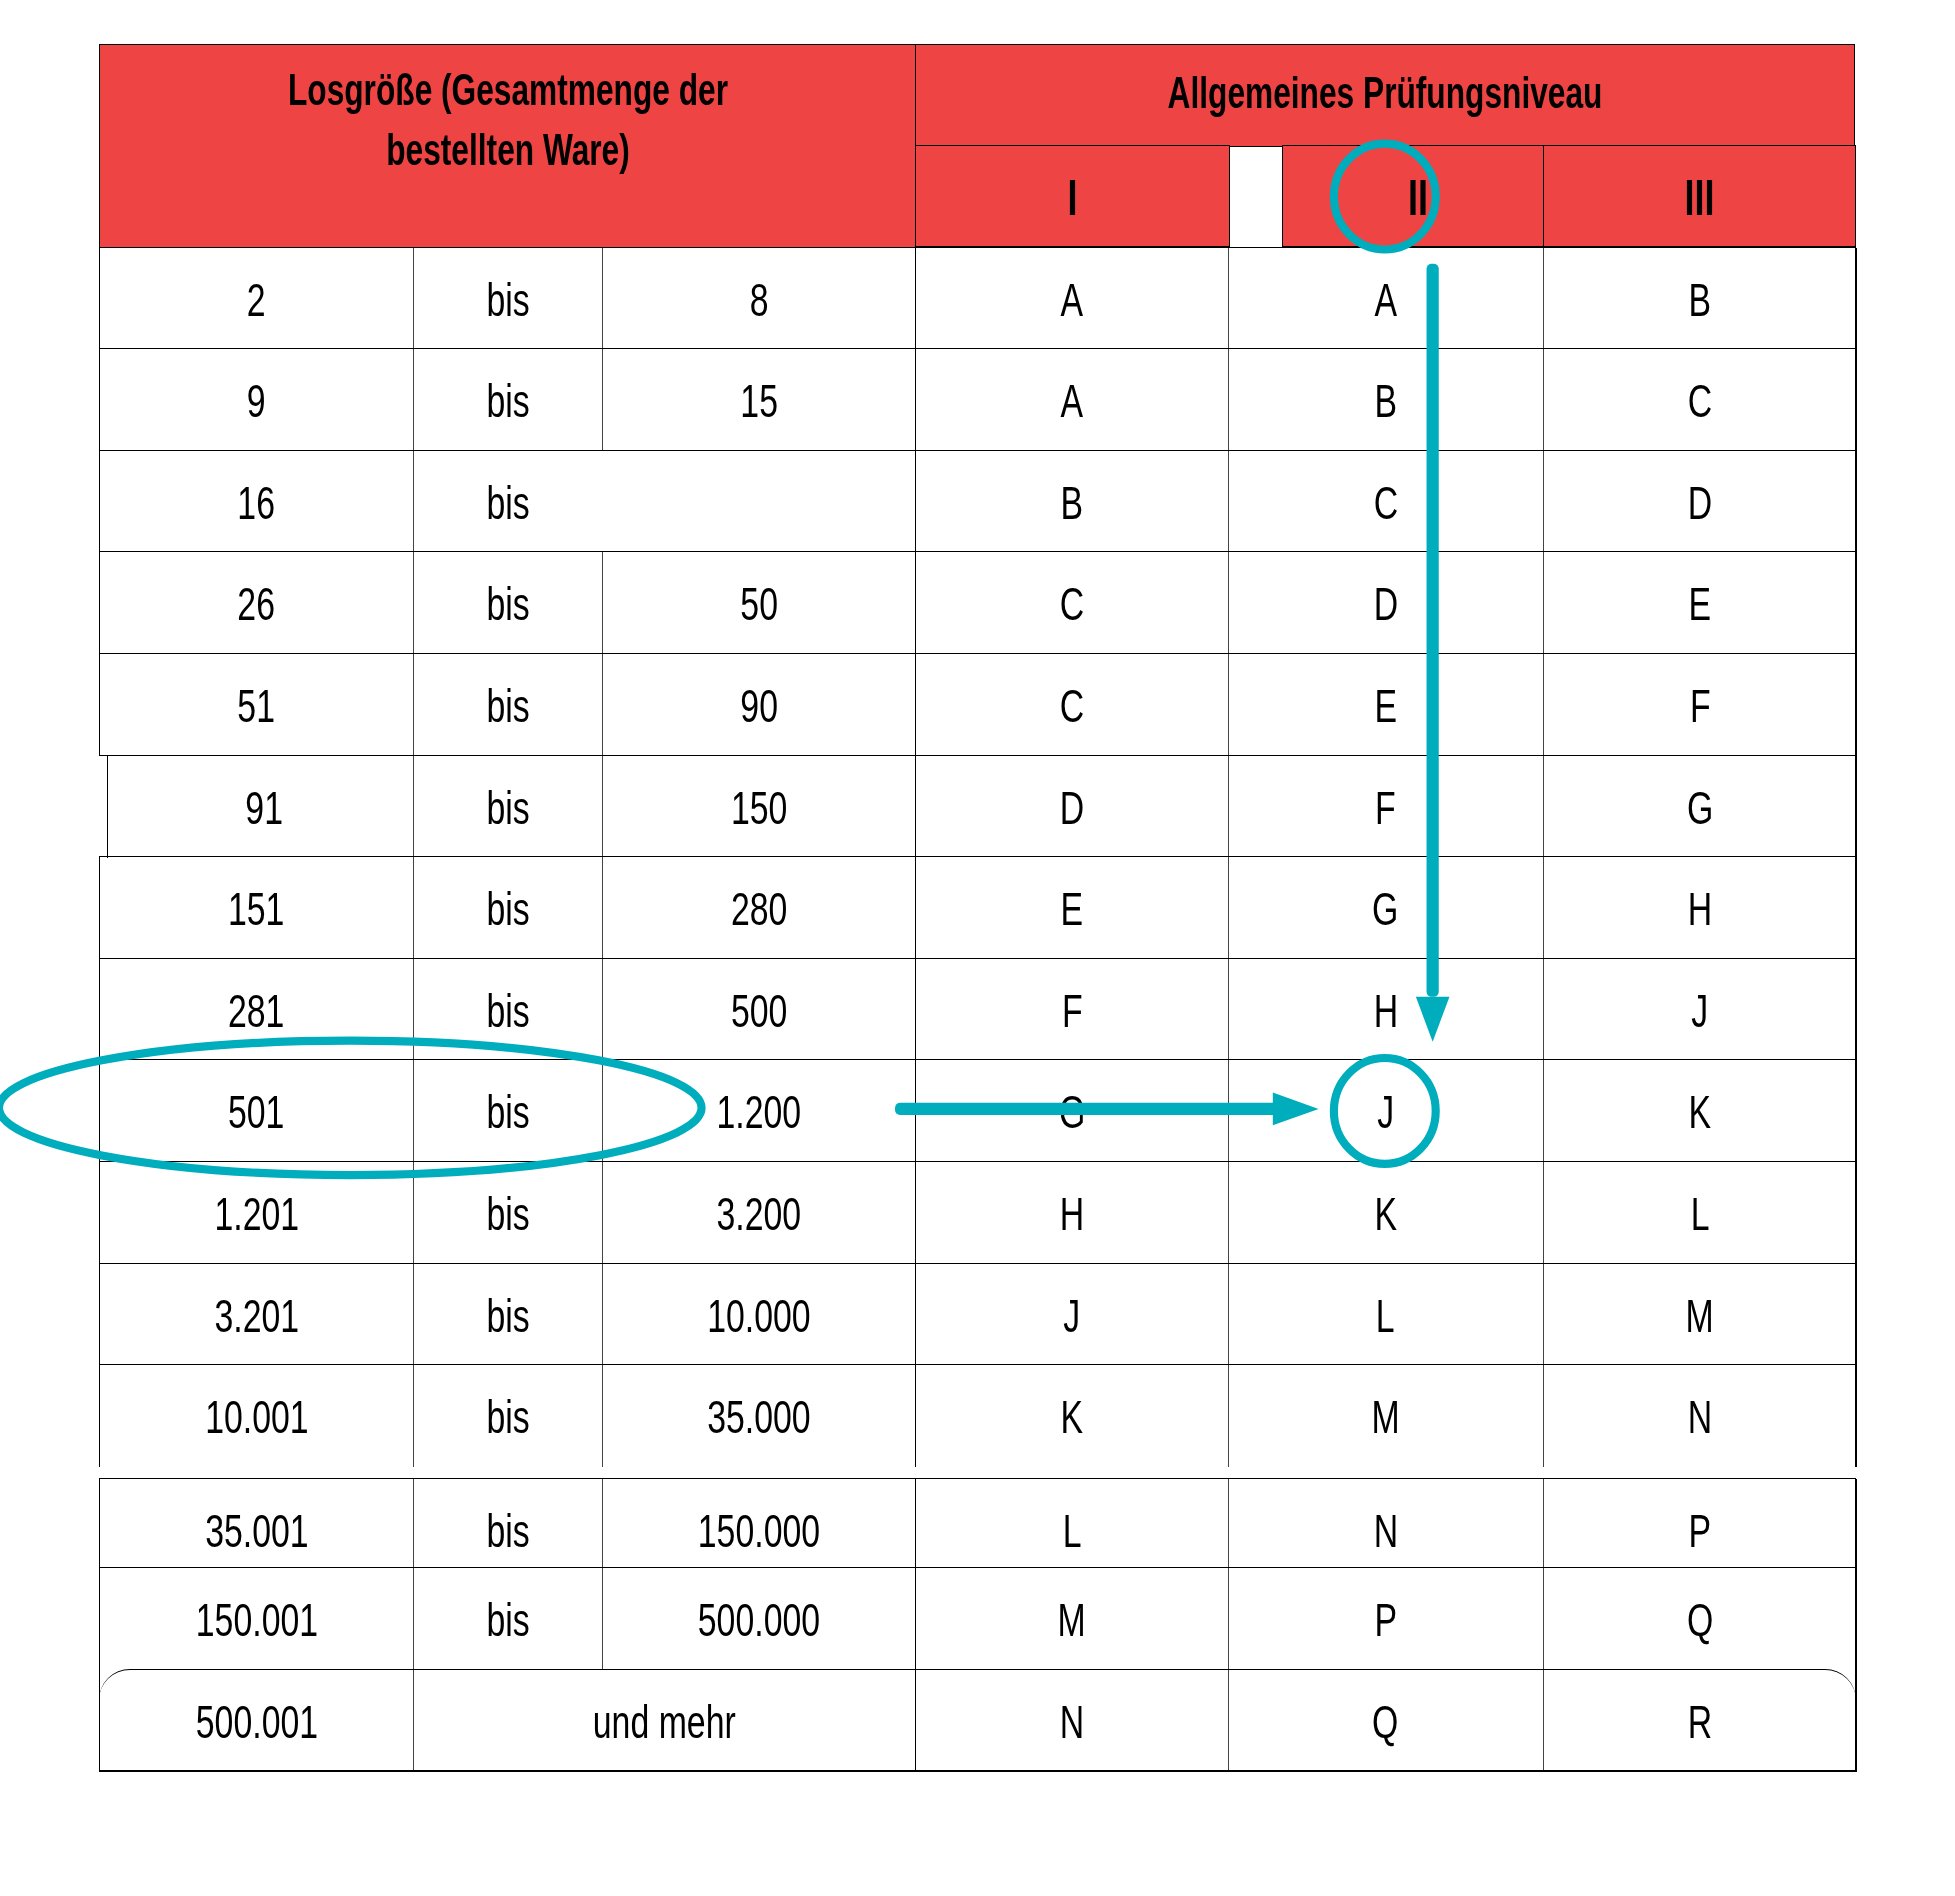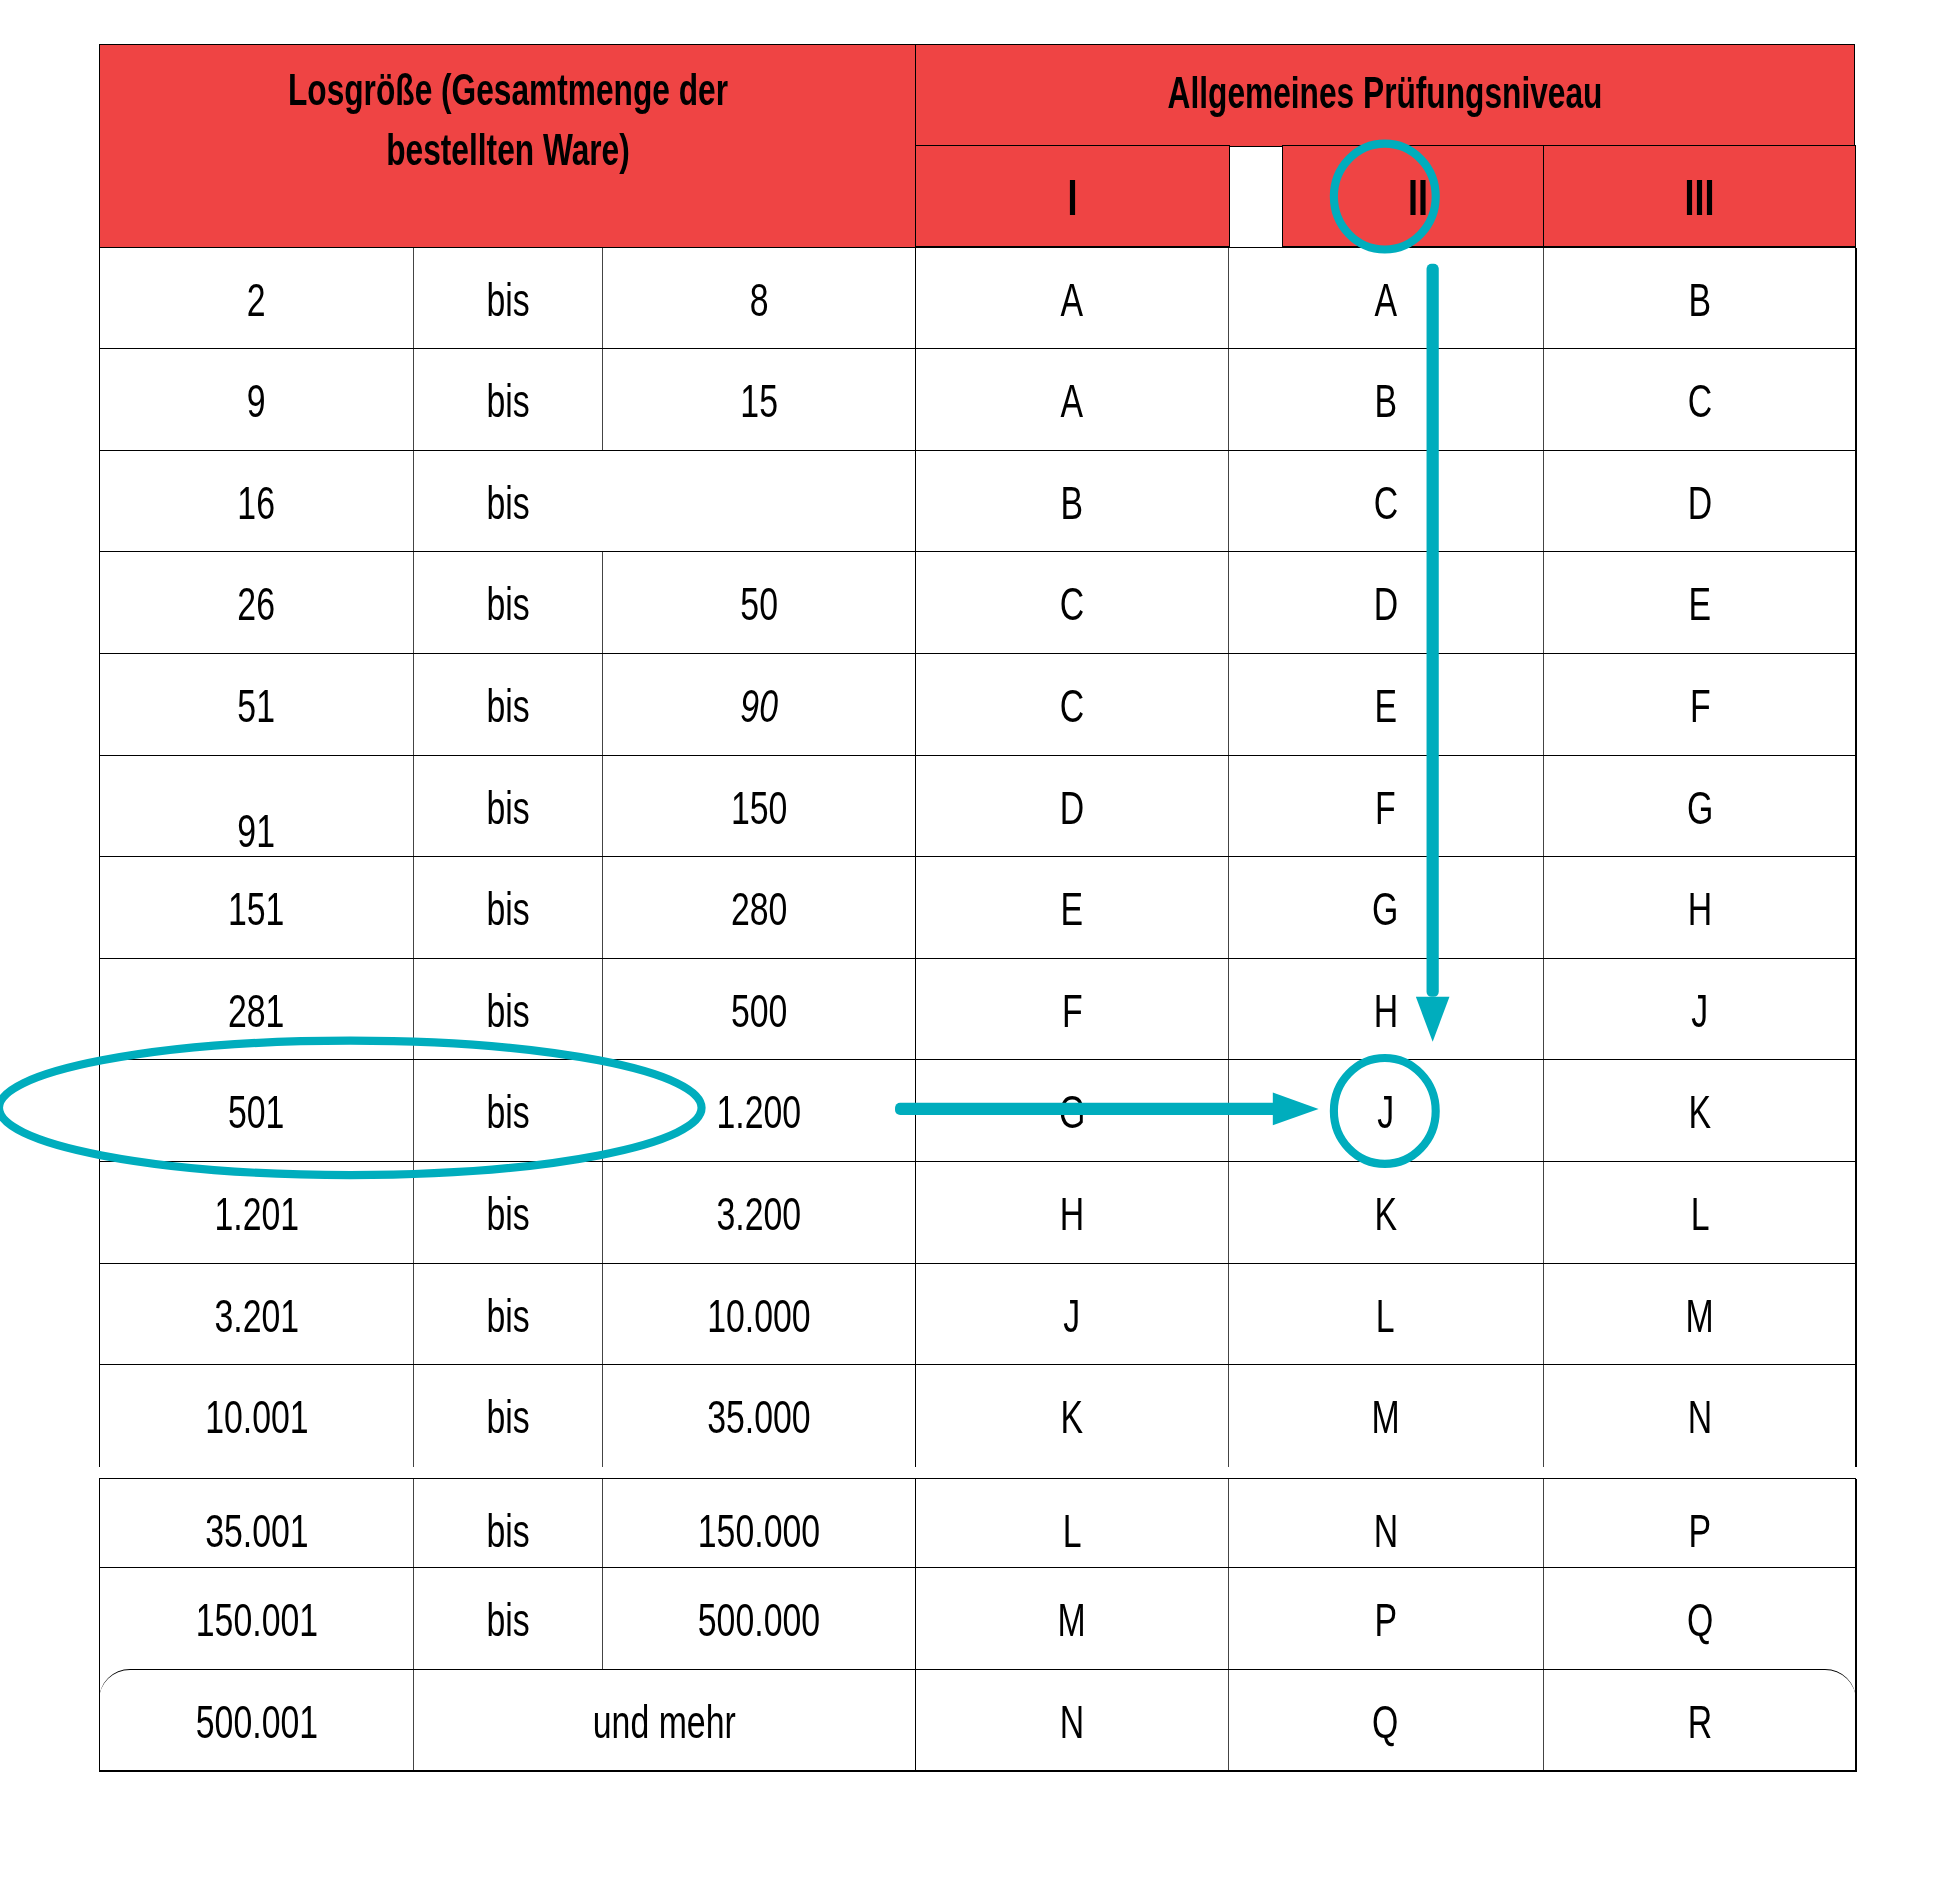--- a/index.html
+++ b/index.html
@@ -122,36 +122,36 @@
         </div>
         <div class="vline" style="left: 1756px; top: 0px; width: 1.5px; height: 102px;"></div>
       </div>
       <div class="row" style="top: 609px;">
         <div class="cell" style="left: 0px; width: 314px; border-left: 1.5px solid rgb(0, 0, 0);">
           <span>51</span>
         </div>
         <div class="cell" style="left: 314px; width: 189px;">
           <span>bis</span>
         </div>
-        <div class="cell" style="left: 503px; width: 313px; font-style: italic;">
+        <div class="cell" style="left: 503px; width: 313px;">
           <span>90</span>
         </div>
         <div class="cell" style="left: 816px; width: 313px; border-left: 1.5px solid rgb(0, 0, 0);">
           <span>C</span>
         </div>
         <div class="cell" style="left: 1129px; width: 314px;">
           <span>E</span>
         </div>
         <div class="cell" style="left: 1444px; width: 313px;">
           <span>F</span>
         </div>
         <div class="vline" style="left: 1756px; top: 0px; width: 1.5px; height: 102px;"></div>
       </div>
       <div class="row" style="top: 711px;">
-        <div class="cell" style="left: 0px; width: 314px; border-left: 1.5px solid rgb(0, 0, 0); align-items: flex-end;">
+        <div class="cell" style="left: 8px; width: 314px; border-left: 1.5px solid rgb(0, 0, 0);">
           <span>91</span>
         </div>
         <div class="cell" style="left: 314px; width: 189px;">
           <span>bis</span>
         </div>
         <div class="cell" style="left: 503px; width: 313px;">
           <span>150</span>
         </div>
         <div class="cell" style="left: 816px; width: 313px; border-left: 1.5px solid rgb(0, 0, 0);">
           <span>D</span>

